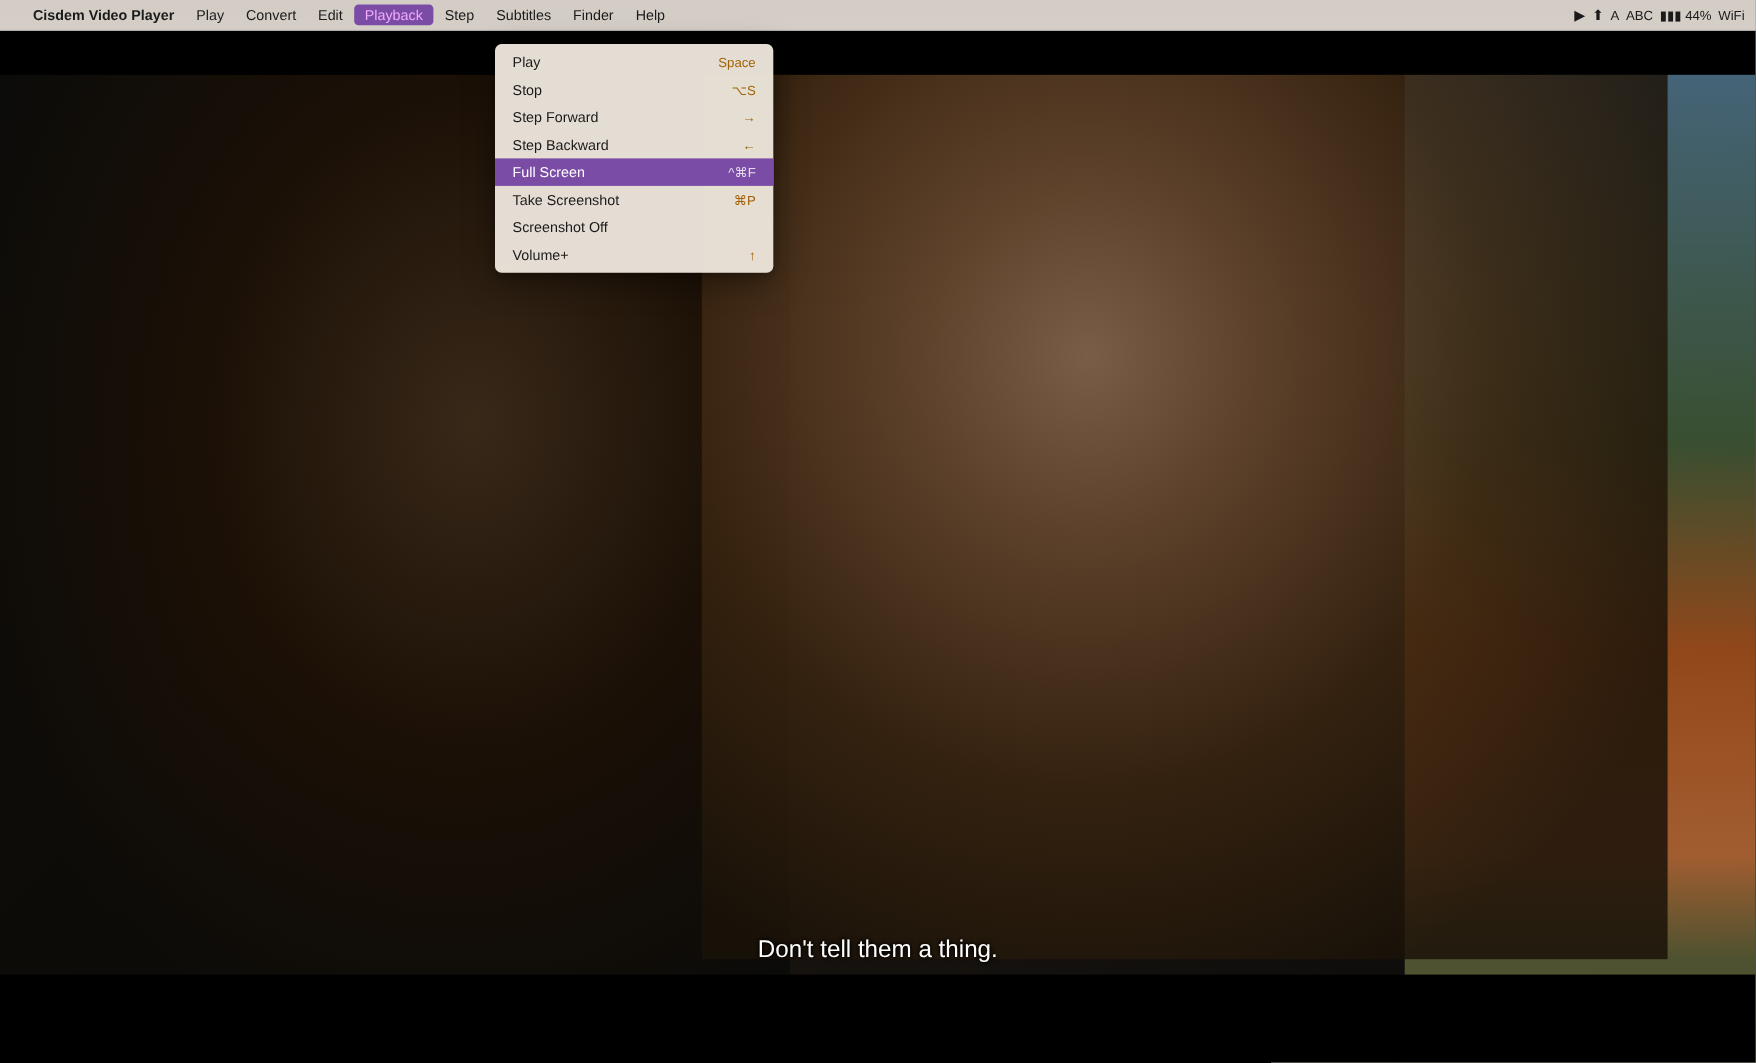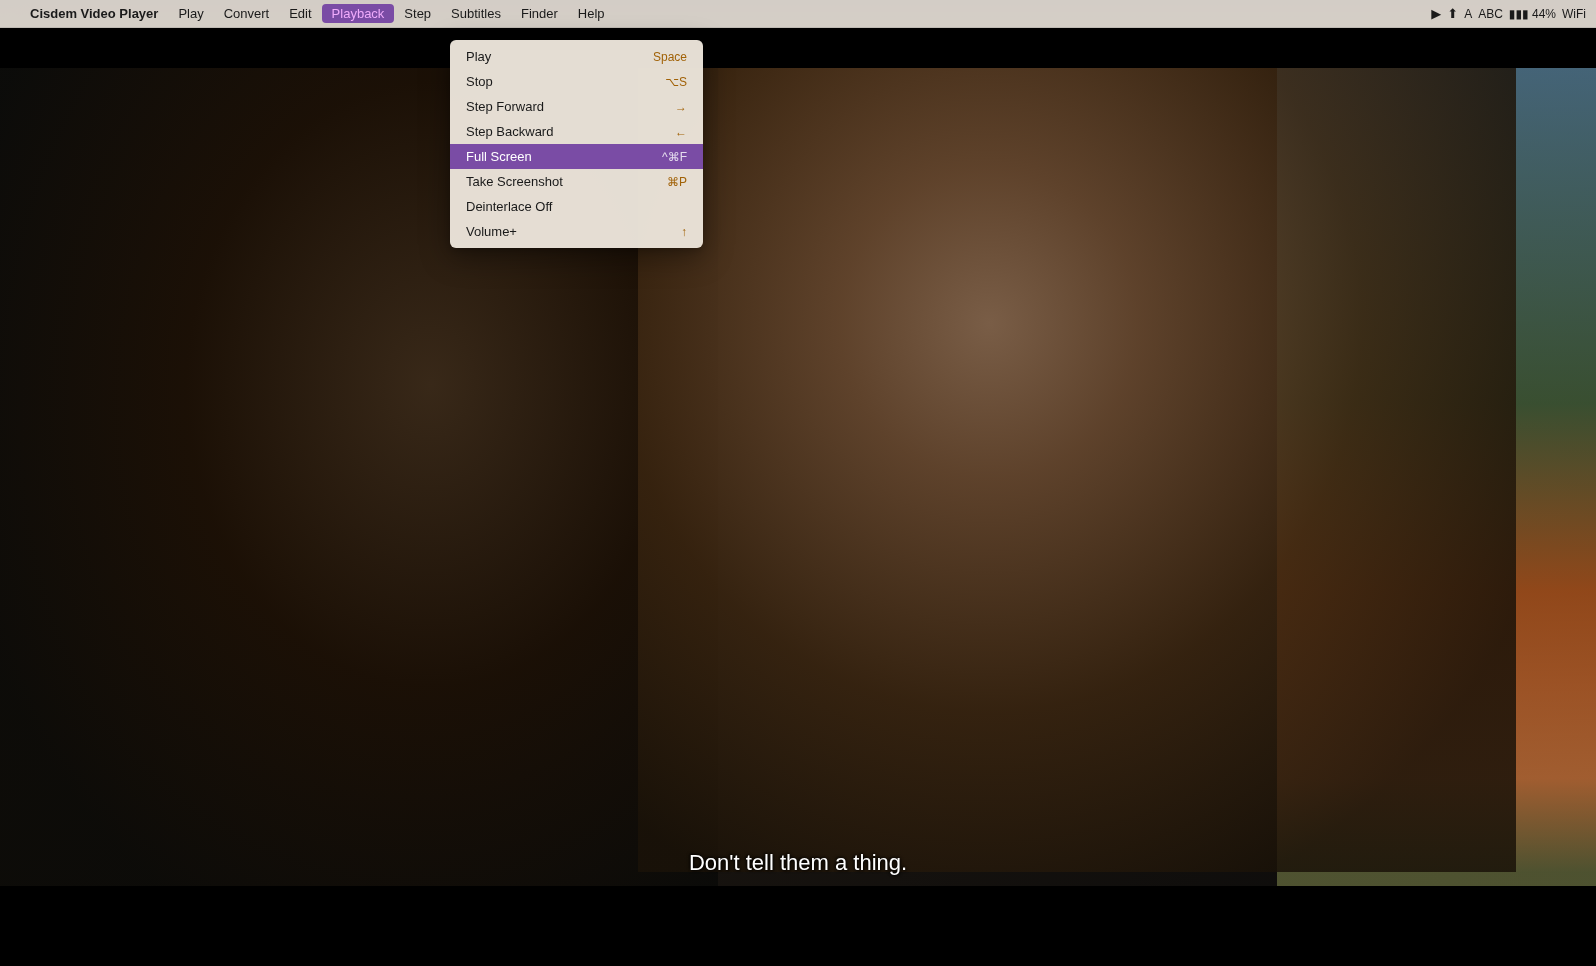--- a/index.html
+++ b/index.html
@@ -293,19 +293,19 @@
     </div>
     <div class="dropdown-item highlighted">
       <span class="item-label">Full Screen</span>
       <span class="shortcut">^⌘F</span>
     </div>
     <div class="dropdown-item">
       <span class="item-label">Take Screenshot</span>
       <span class="shortcut">⌘P</span>
     </div>
     <div class="dropdown-item">
-      <span class="item-label">Deinterlace Off</span>
+      <span class="item-label">Screenshot Off</span>
     </div>
     <div class="dropdown-item">
       <span class="item-label">Volume+</span>
       <span class="shortcut">↑</span>
     </div>
   </div>
 
 </body></html>

